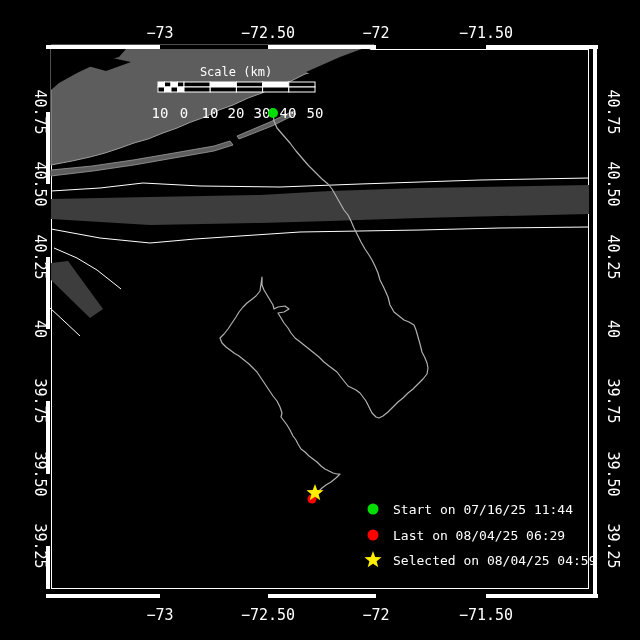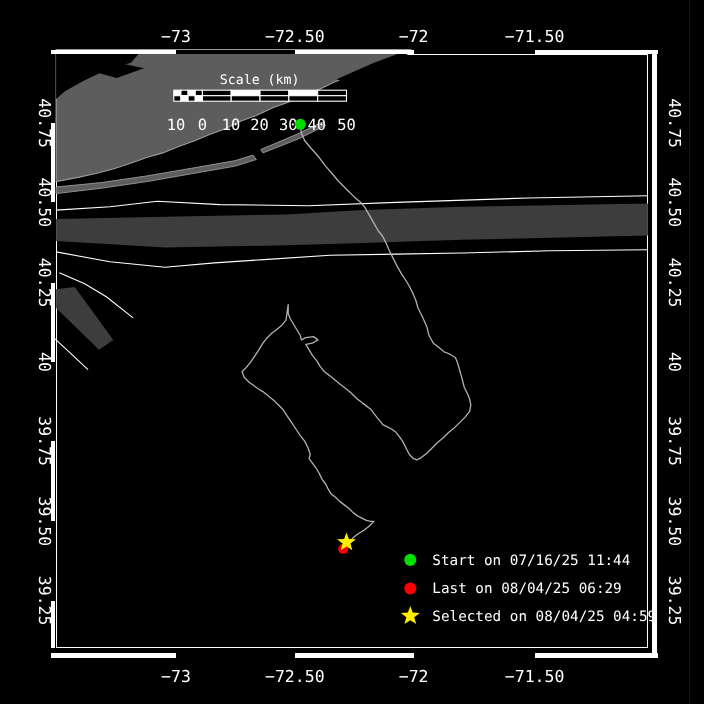--- a/index.html
+++ b/index.html
@@ -1,16 +1,16 @@
 <!DOCTYPE html>
 <html><head>
 <meta charset="utf-8">
 <style>
   html,body{margin:0;padding:0;background:#000;}
-  .stage{position:relative;width:627px;height:640px;background:#3b82f6;overflow:hidden;}
+  .stage{position:relative;width:627px;height:640px;background:#be185d;overflow:hidden;}
   svg{position:absolute;left:0;top:0;}
   text{fill:#ffffff;}
   .ax{font:15px "DejaVu Sans Mono", monospace;}
   .sc-title{font:12px "DejaVu Sans Mono", monospace;}
   .sc-lab{font:14px "DejaVu Sans Mono", monospace;}
   .lg{font:13px "DejaVu Sans Mono", monospace;}
 </style>
 </head>
 <body>
 

